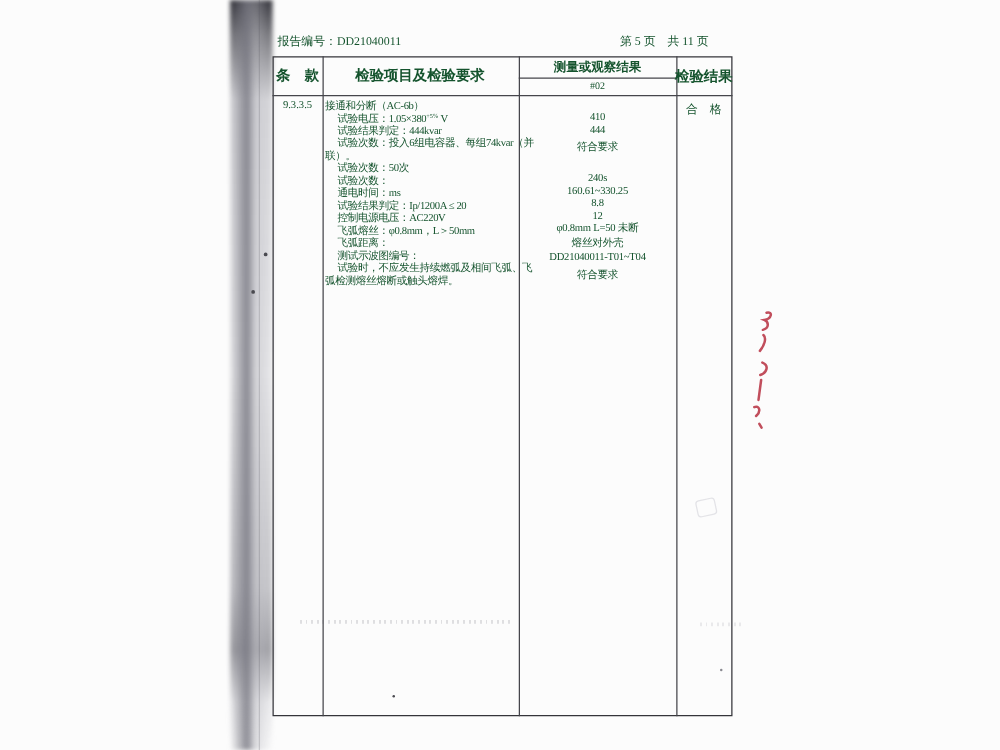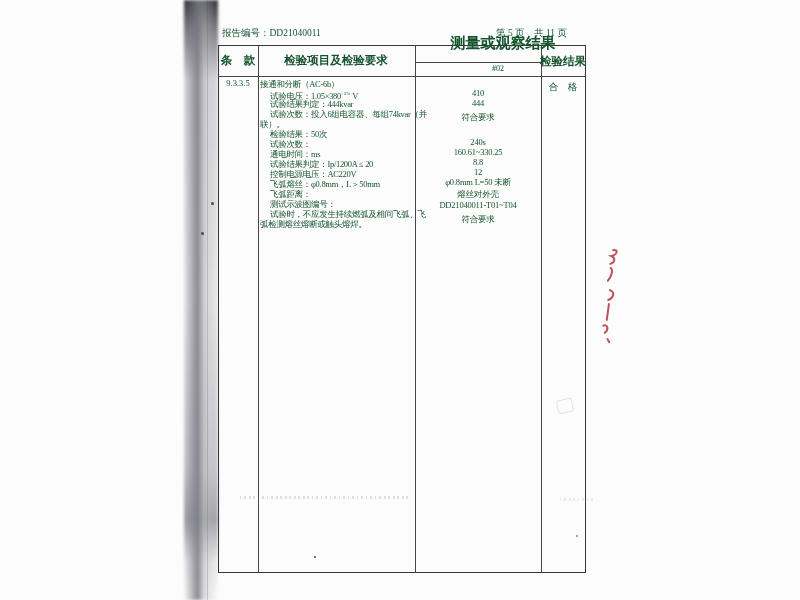--- a/index.html
+++ b/index.html
@@ -55,33 +55,33 @@
 
   <div class="tbl"></div>
   <div class="vline" style="left:258px;"></div>
   <div class="vline" style="left:415px;"></div>
   <div class="vline" style="left:541px;"></div>
   <div class="hline" style="left:218px;top:76px;width:368px;"></div>
   <div class="hline" style="left:415px;top:62px;width:126px;"></div>
 
   <div class="cell bold center" style="left:238px;top:53px;font-size:11.5px;">条　款</div>
   <div class="cell bold center" style="left:336px;top:53px;font-size:11.5px;">检验项目及检验要求</div>
-  <div class="cell bold center" style="left:478px;top:34px;font-size:15px;margin-left:25px;">测量或观察结果</div>
-  <div class="cell center" style="left:478px;top:64px;font-size:8px;margin-left:20px;">#02</div>
+  <div class="cell bold center" style="left:478px;top:47px;font-size:10px;">测量或观察结果</div>
+  <div class="cell center" style="left:478px;top:64px;font-size:8px;">#02</div>
   <div class="cell bold center" style="left:563px;top:54px;font-size:11.5px;">检验结果</div>
 
   <div class="cell center" style="left:238px;top:78px;font-size:8.5px;">9.3.3.5</div>
   <div class="cell center" style="left:563px;top:81px;font-size:9.5px;">合　格</div>
 
   <div class="req" style="top:79px;">接通和分断（AC-6b）</div>
   <div class="req ind" style="top:89px;"><span>试验电压：1.05×380</span><sup class="tol">+5%</sup><span> V</span></div>
   <div class="req ind" style="top:99px;">试验结果判定：444kvar</div>
   <div class="req ind" style="top:109px;">试验次数：投入6组电容器、每组74kvar（并</div>
   <div class="req" style="top:119px;">联）。</div>
-  <div class="req ind" style="top:129px;">检验结果：50次</div>
+  <div class="req ind" style="top:129px;">试验次数：50次</div>
   <div class="req ind" style="top:139px;">试验次数：</div>
   <div class="req ind" style="top:149px;">通电时间：ms</div>
   <div class="req ind" style="top:159px;">试验结果判定：Ip/1200A ≤ 20</div>
   <div class="req ind" style="top:169px;">控制电源电压：AC220V</div>
   <div class="req ind" style="top:179px;">飞弧熔丝：φ0.8mm，L＞50mm</div>
   <div class="req ind" style="top:189px;">飞弧距离：</div>
   <div class="req ind" style="top:199px;">测试示波图编号：</div>
   <div class="req ind" style="top:209px;">试验时，不应发生持续燃弧及相间飞弧、飞</div>
   <div class="req" style="top:219px;">弧检测熔丝熔断或触头熔焊。</div>
 

